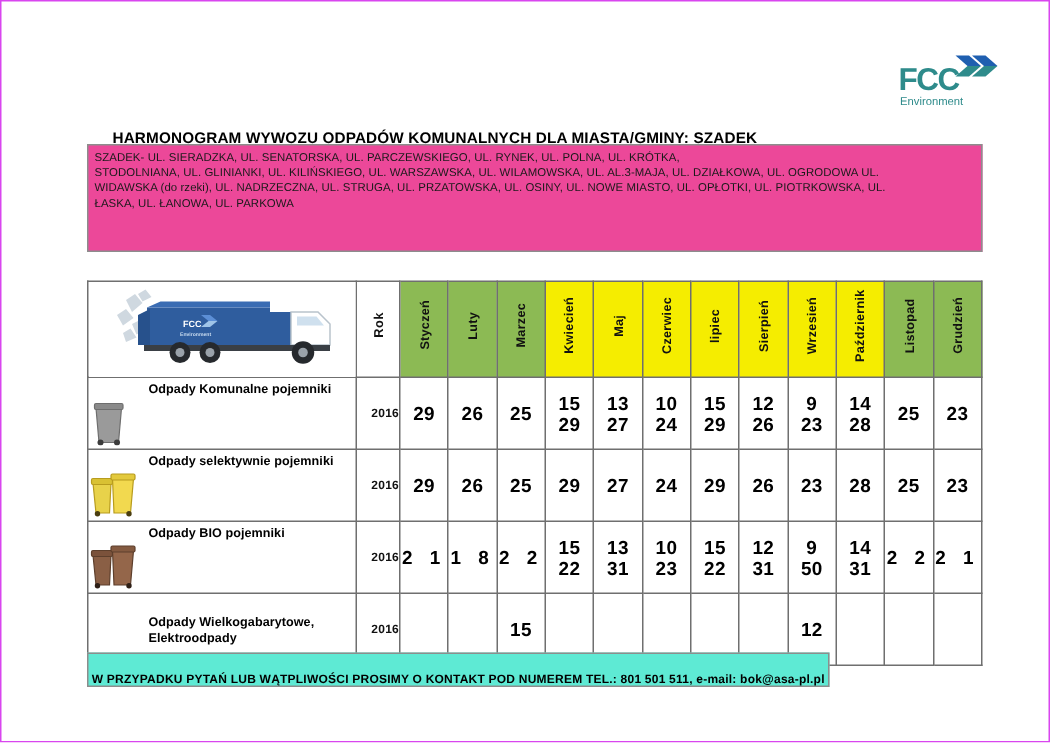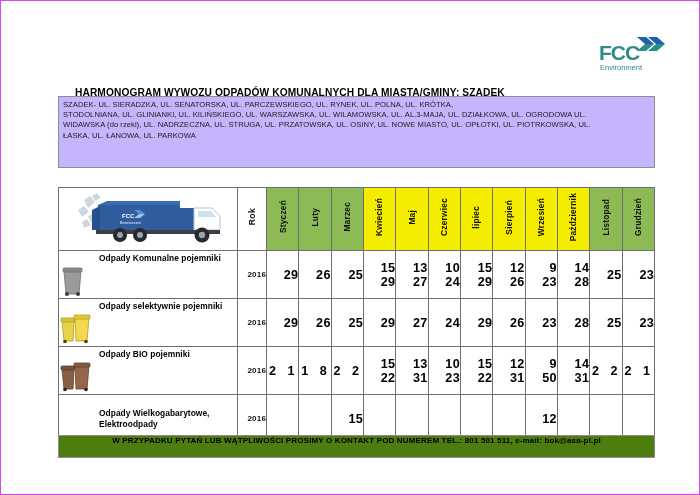--- a/index.html
+++ b/index.html
@@ -51,21 +51,21 @@
   
   #streets-box {
     position: absolute;
     left: 57px;
     top: 95px;
     width: 597px;
     height: 72px;
     box-sizing: border-box;
     border: 1px solid #8d8d8d;
     padding: 3px 4px 0 4px;
-    background: #c4b5fd;
+    background: #ec4899;
   }
   .street-line {
     font-size: 7.6px;
     line-height: 10.2px;
     color: #1a1a1a;
     white-space: nowrap;
     letter-spacing: 0.05px;
   }
 
   
@@ -140,43 +140,43 @@
   .bin-wrap { margin-top: 2px; height: 30px; }
   .bin-wrap svg { display: block; }
 
   .rok-cell {
     text-align: right;
     font-size: 8px;
     font-weight: bold;
     letter-spacing: 0.2px;
   }
   .date-cell {
-    text-align: right;
+    text-align: center;
     font-size: 12.6px;
     font-weight: bold;
     line-height: 14px;
     letter-spacing: 0.3px;
     color: #000;
   }
   .date-cell .d2 { display: block; }
   .wide-space { letter-spacing: 4px; }
 
   
   #footer-box {
     position: absolute;
     left: 57px;
     top: 434px;
-    width: 597px;
+    width: 495px;
     height: 23px;
     box-sizing: border-box;
     border: 1px solid #8d8d8d;
     display: flex;
-    align-items: flex-start;
+    align-items: flex-end;
     justify-content: center;
-    background: #4d7c0f;
+    background: #5eead4;
   }
   #footer-text {
     font-size: 8px;
     font-weight: bold;
     letter-spacing: 0.15px;
     color: #000;
     white-space: nowrap;
   }
 </style>
 </head>

